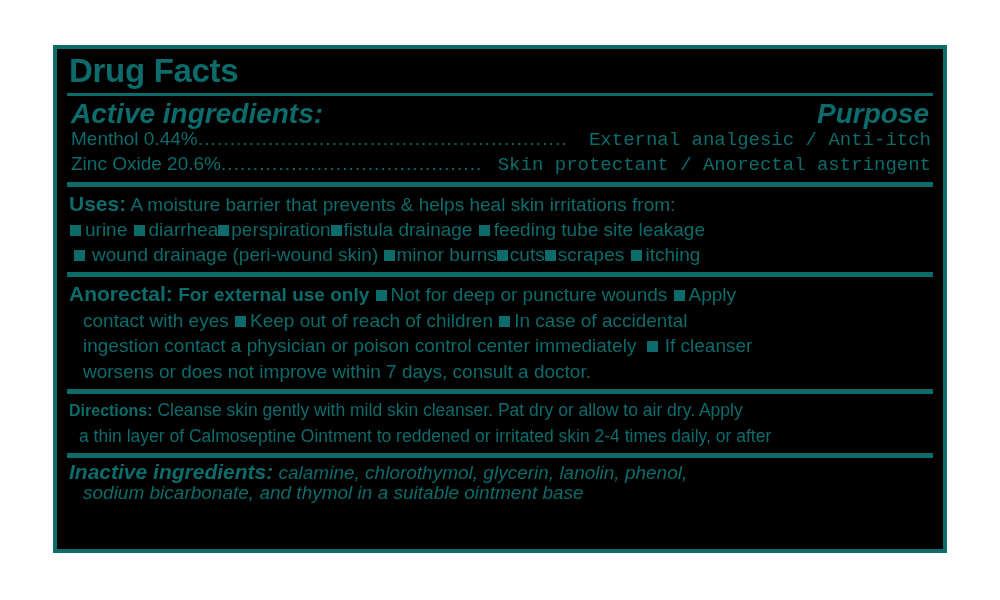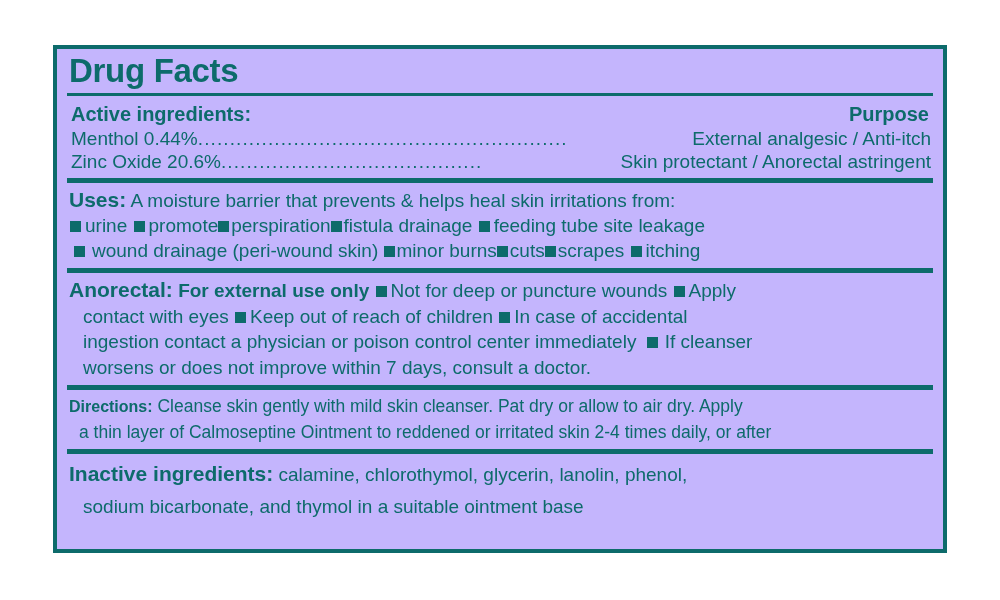--- a/index.html
+++ b/index.html
@@ -15,21 +15,21 @@
   }
 
   #drug-facts-panel {
     position: absolute;
     left: 53px;
     top: 45px;
     width: 894px;
     height: 508px;
     box-sizing: border-box;
     border: 4px solid #0d6b6b;
-    background: #c4b5fd;
+    background: #000000;
     color: #0d6b6b;
     display: flex;
     flex-direction: column;
   }
 
   
   .df-header {
     padding: 2px 12px 0 12px;
   }
   .df-title {
@@ -54,43 +54,44 @@
   
   .df-section {
     padding: 4px 12px 5px 12px;
   }
 
   
   .ai-head {
     display: flex;
     justify-content: space-between;
     align-items: baseline;
-    font-size: 20px;
+    font-size: 28px;
     font-weight: bold;
+    font-style: italic;
     line-height: 24px;
     padding: 2px 2px 1px 2px;
   }
   .ai-row {
     font-size: 19px;
     line-height: 23px;
     display: flex;
     align-items: baseline;
     white-space: nowrap;
     padding-left: 2px;
   }
   .ai-name { flex: 0 0 auto; }
   .ai-leader {
     flex: 1 1 auto;
     overflow: hidden;
     white-space: nowrap;
     letter-spacing: 1.1px;
     font-size: 19px;
     min-width: 10px;
   }
-  .ai-purpose { flex: 0 0 auto; }
+  .ai-purpose { flex: 0 0 auto; font-family: Liberation Mono, monospace; }
 
   
   .sec-label {
     font-weight: bold;
   }
   .sec-uses {
     font-size: 19px;
     line-height: 25px;
   }
   .sec-uses .sec-label { font-size: 21px; }
@@ -103,21 +104,22 @@
   .sec-warnings .lead-bold { font-weight: bold; font-size: 19px; }
 
   .sec-directions {
     font-size: 17.5px;
     line-height: 24.5px;
   }
   .sec-directions .sec-label { font-size: 16px; }
 
   .sec-inactive {
     font-size: 19px;
-    line-height: 32px;
+    line-height: 20px;
+    font-style: italic;
   }
   .sec-inactive .sec-label { font-size: 21px; }
 
   .line { white-space: nowrap; }
   .line-indent { padding-left: 14px; white-space: nowrap; }
   .line-indent-sm { padding-left: 10px; white-space: nowrap; }
 
   .bullet {
     display: inline-block;
     width: 11px;
@@ -160,21 +162,21 @@
 
   <div class="rule-thick"></div>
 
   <div class="df-section sec-uses">
     <div class="line">
       <span class="sec-label">Uses:</span>
       <span>A moisture barrier that prevents &amp; helps heal skin irritations from:</span>
     </div>
     <div class="line">
       <span class="bullet"></span><span>urine</span>
-      <span class="bullet"></span><span>promote</span><span class="bullet bullet-tight"></span><span>perspiration</span><span class="bullet bullet-tight"></span><span>fistula drainage</span>
+      <span class="bullet"></span><span>diarrhea</span><span class="bullet bullet-tight"></span><span>perspiration</span><span class="bullet bullet-tight"></span><span>fistula drainage</span>
       <span class="bullet"></span><span>feeding tube site leakage</span>
     </div>
     <div class="line">
       <span class="bullet bullet-wide"></span><span>wound drainage (peri-wound skin)</span>
       <span class="bullet bullet-tight"></span><span>minor burns</span><span class="bullet bullet-tight"></span><span>cuts</span><span class="bullet bullet-tight"></span><span>scrapes</span>
       <span class="bullet"></span><span>itching</span>
     </div>
   </div>
 
   <div class="rule-thick"></div>

